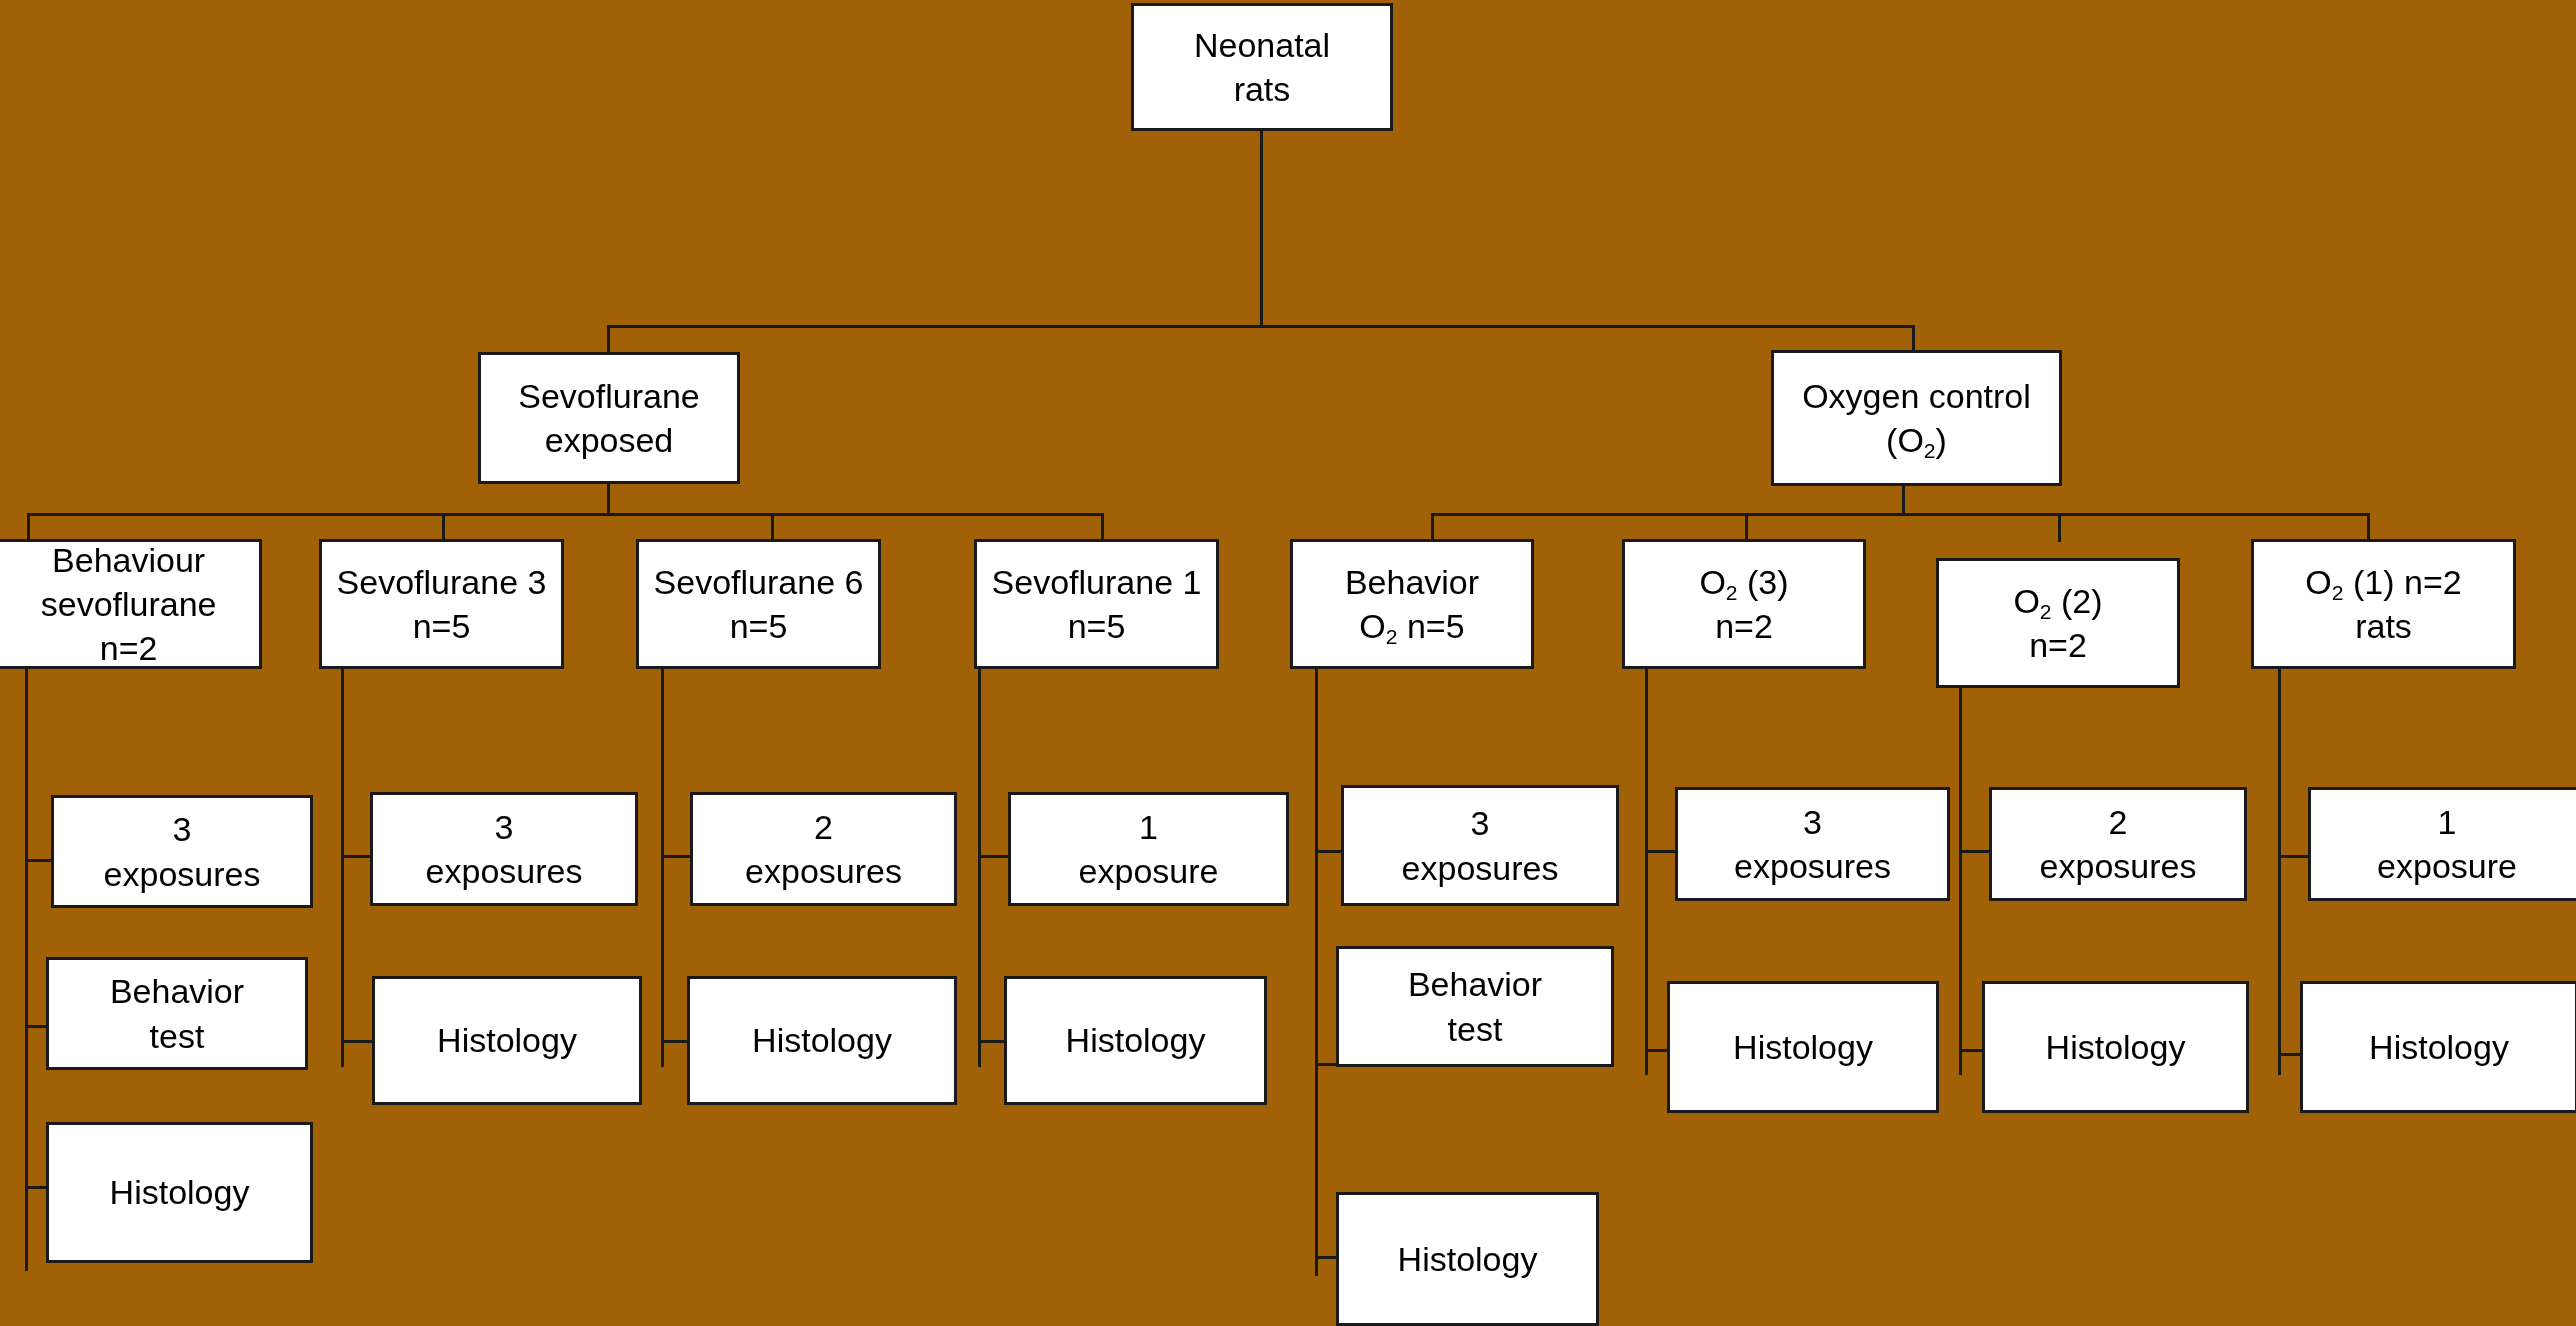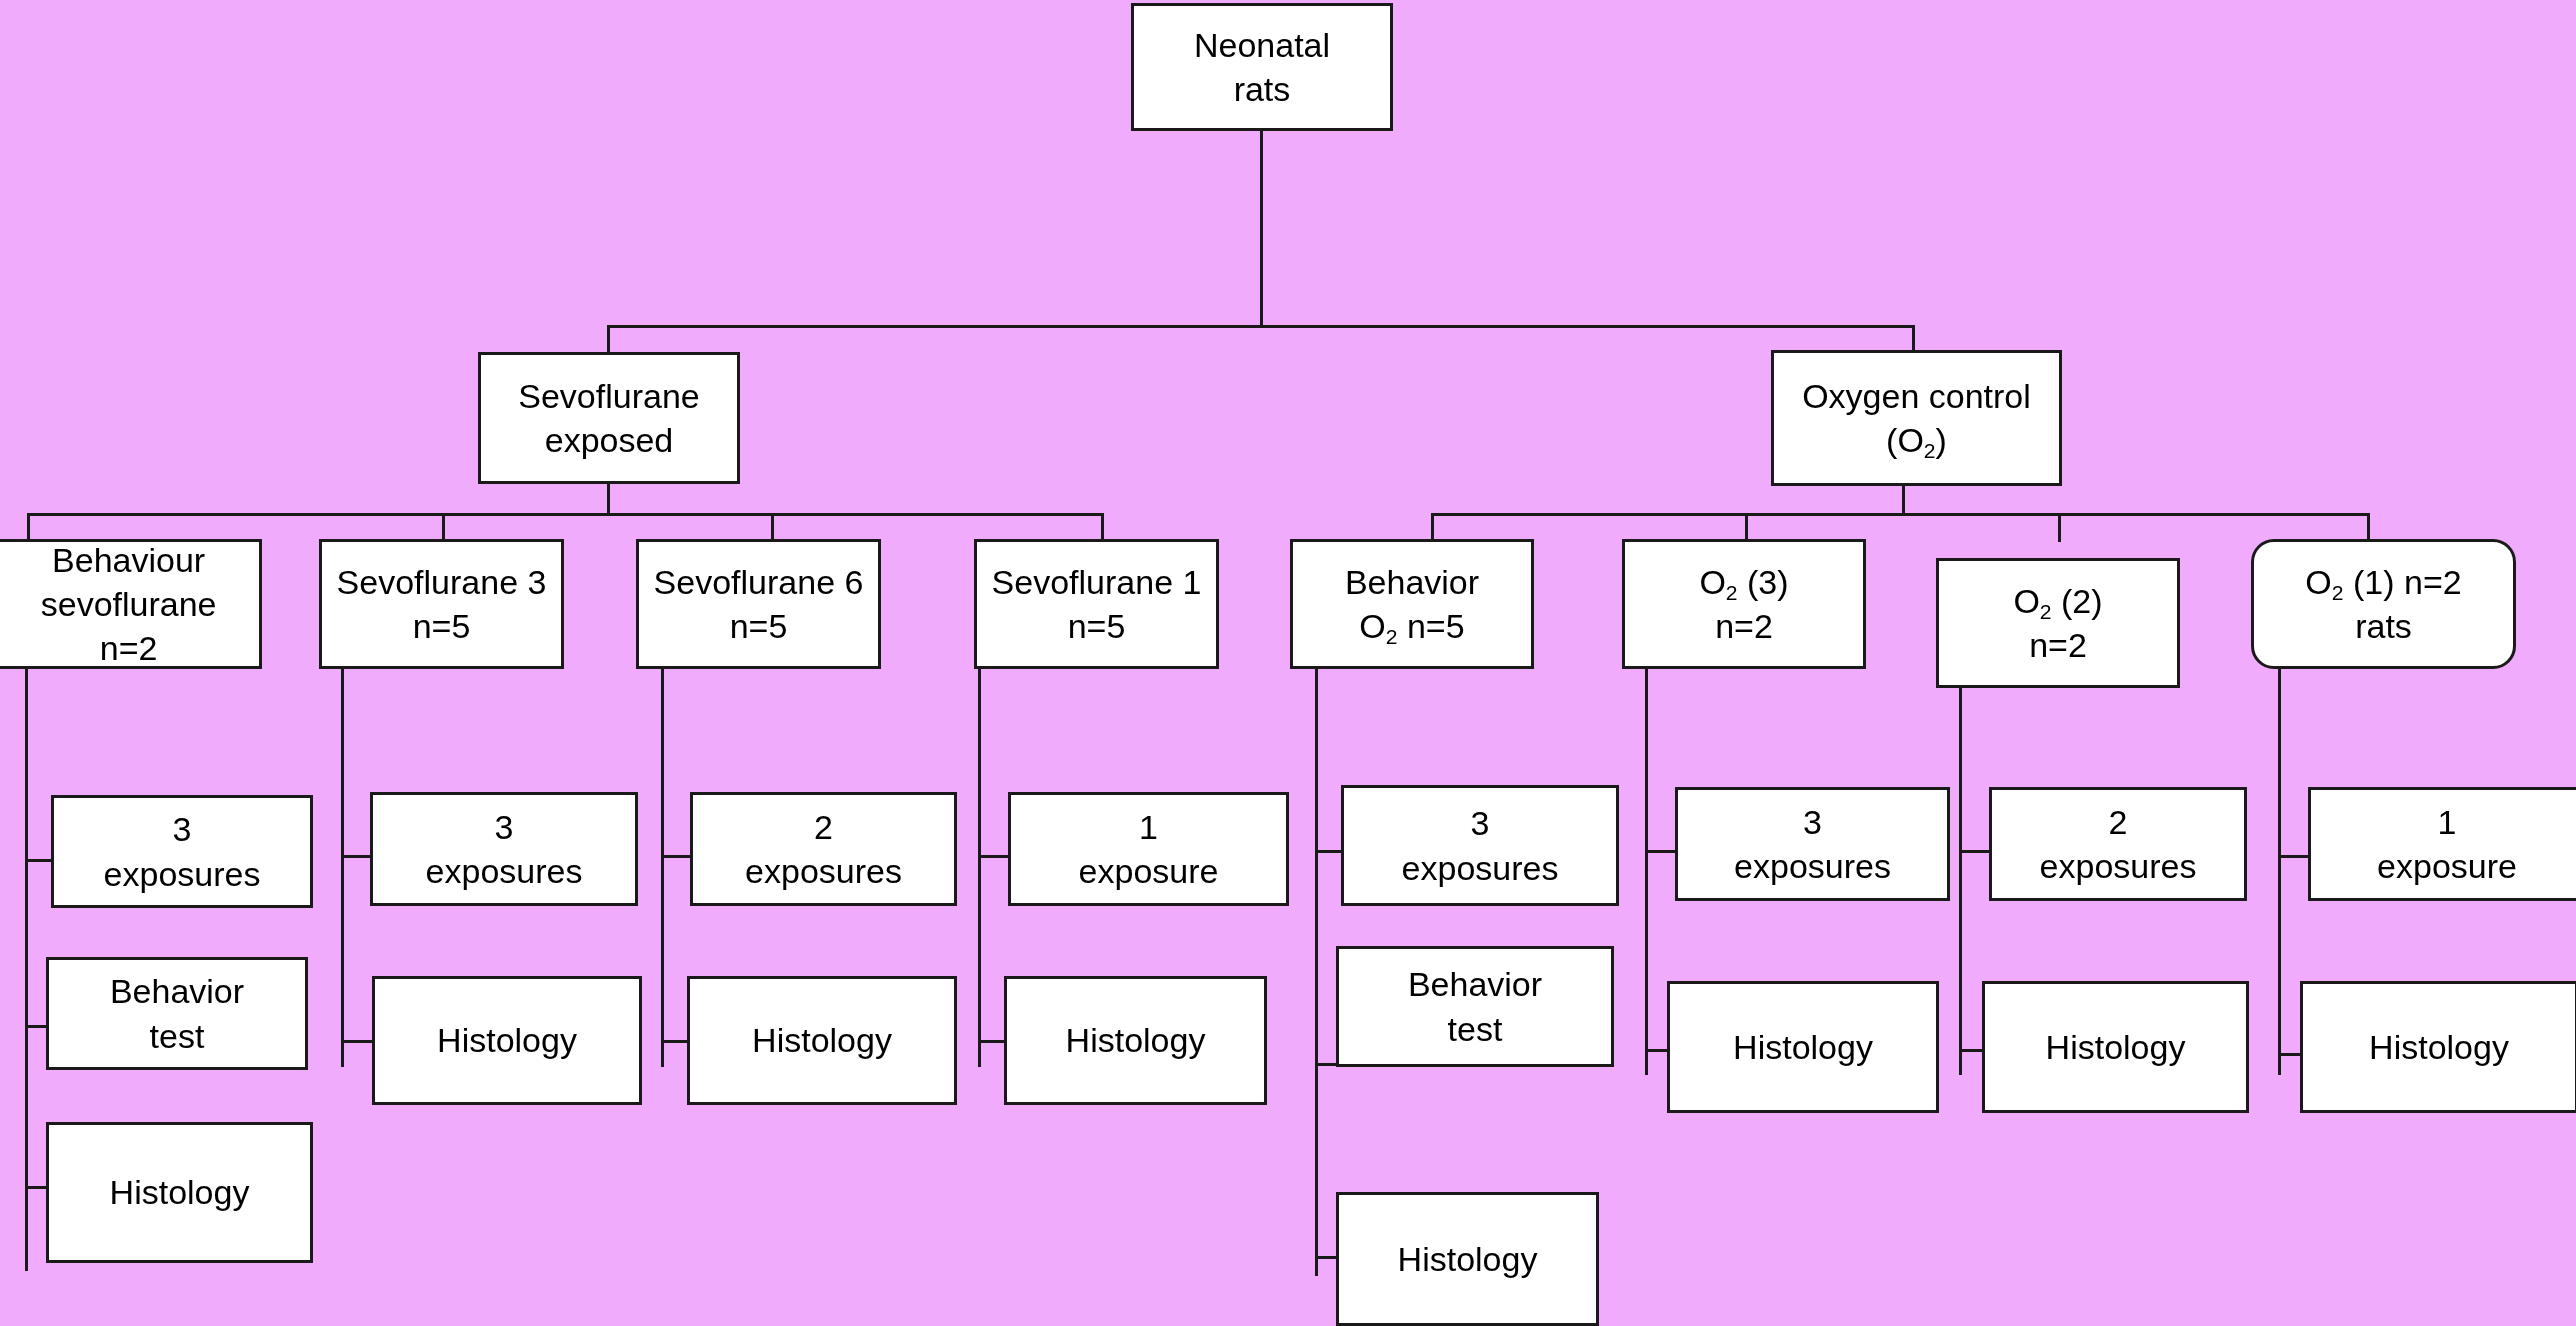--- a/index.html
+++ b/index.html
@@ -7,21 +7,21 @@
     padding: 0;
     background: #ffffff;
   }
   body {
     font-family: "Liberation Sans", sans-serif;
   }
   #canvas {
     position: relative;
     width: 2576px;
     height: 1326px;
-    background: #f0abfc;
+    background: #a16207;
     overflow: hidden;
   }
   .node {
     position: absolute;
     box-sizing: border-box;
     border: 3.3px solid #1a1a1a;
     background: #ffffff;
     display: flex;
     align-items: center;
     justify-content: center;
@@ -111,21 +111,21 @@
   </div>
 
   <div class="node" style="left:1622px; top:539px; width:244px; height:130px;">
     <span class="label"><span>O</span><sub>2</sub><span> (3)</span><br><span>n=2</span></span>
   </div>
 
   <div class="node" style="left:1936px; top:539px; width:244px; height:130px;margin-top:19px;">
     <span class="label"><span>O</span><sub>2</sub><span> (2)</span><br><span>n=2</span></span>
   </div>
 
-  <div class="node" style="left:2251px; top:539px; width:265px; height:130px;border-radius:23px;">
+  <div class="node" style="left:2251px; top:539px; width:265px; height:130px;">
     <span class="label"><span>O</span><sub>2</sub><span> (1) n=2</span><br><span>rats</span></span>
   </div>
 
   <div class="edge v" style="left:24.5px; top:666px; height:605px;"></div>
   <div class="edge h" style="left:24.5px; top:859px; width:29px;"></div>
   <div class="edge h" style="left:24.5px; top:1025px; width:29px;"></div>
   <div class="edge h" style="left:24.5px; top:1186px; width:29px;"></div>
   <div class="node" style="left:51px; top:795px; width:262px; height:113px;">
     <span class="label">3
 exposures</span>

